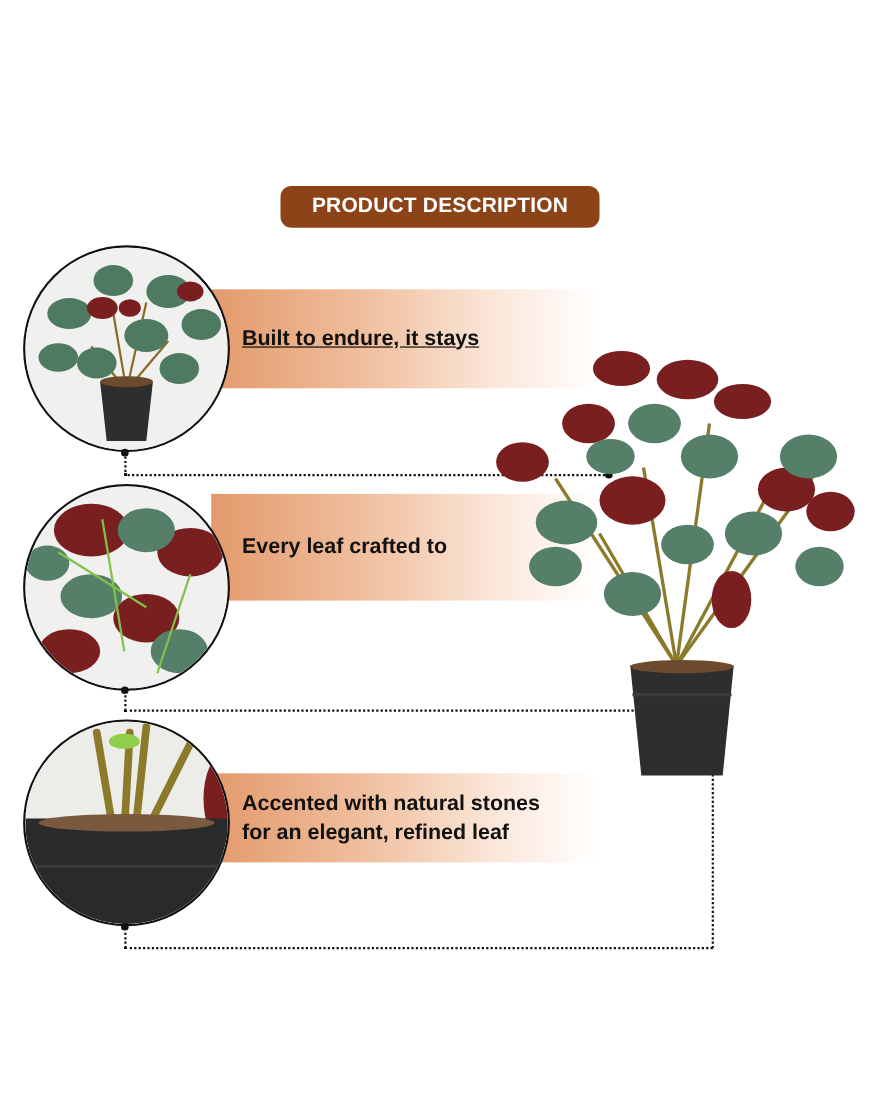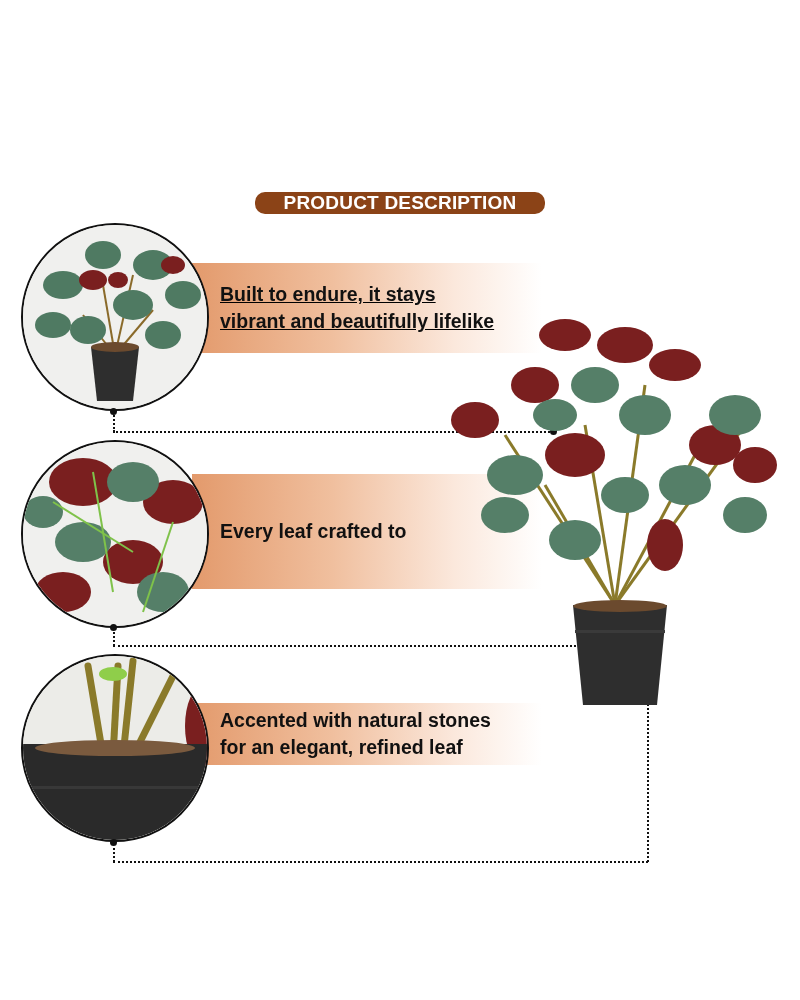--- a/index.html
+++ b/index.html
@@ -1,34 +1,33 @@
 <!DOCTYPE html>
 <html><head>
 <meta charset="utf-8">
 <style>
   html,body{margin:0;padding:0;}
   body{width:800px;height:1000px;background:#ffffff;position:relative;overflow:hidden;font-family:"Liberation Sans","DejaVu Sans",sans-serif;}
-  .title-pill{position:absolute;left:255px;top:169px;width:290px;height:22px;background:#8b4317;border-radius:10px;color:#fff;font-weight:700;font-size:19px;display:flex;align-items:center;justify-content:center;letter-spacing:0.2px;margin-top:23px;}
+  .title-pill{position:absolute;left:255px;top:169px;width:290px;height:38px;background:#8b4317;border-radius:10px;color:#fff;font-weight:700;font-size:19px;display:flex;align-items:center;justify-content:center;letter-spacing:0.2px;}
   .banner{position:absolute;left:192px;width:350px;background:linear-gradient(90deg,#e39a6c 0%,#f0bf9e 40%,#fbe8dc 75%,#ffffff 100%);display:flex;align-items:center;}
   .banner .txt{margin-left:28px;font-weight:700;font-size:19.5px;line-height:27px;color:#111;}
   .circle{position:absolute;left:21px;width:184px;height:184px;border-radius:50%;border:2px solid #111;overflow:hidden;background:#eeeeec;}
   .dot{position:absolute;width:7px;height:7px;border-radius:50%;background:#111;}
   .dash-h{position:absolute;height:0;border-top:2px dotted #111;}
   .dash-v{position:absolute;width:0;border-left:2px dotted #111;}
   .main-plant{position:absolute;left:445px;top:305px;width:345px;height:410px;}
 </style>
 </head>
 <body>
 
 <div class="title-pill">PRODUCT DESCRIPTION</div>
 
 <div class="banner" style="top:263px;height:90px;text-decoration:underline;">
   <div class="txt">
     <div>Built to endure, it stays</div>
-    <div>vibrant and beautifully lifelike</div>
   </div>
 </div>
 <div class="circle" style="top:223px;">
   <svg width="184" height="184" viewBox="0 0 184 184">
     <rect width="184" height="184" fill="#f0f0ee"></rect>
     <g stroke="#8a6a2a" stroke-width="2" fill="none">
         <path d="M92 130 L80 60"></path>
         <path d="M92 130 L110 50"></path>
         <path d="M92 130 L60 90"></path>
         <path d="M92 130 L130 85"></path>
@@ -50,21 +49,21 @@
       </g>
     <path d="M68 122 L116 122 L110 176 L74 176 Z" fill="#2e2e2e"></path>
     <ellipse cx="92" cy="122" rx="24" ry="5" fill="#6b4a2e"></ellipse>
   </svg>
 </div>
 <div class="dot" style="left:110px;top:408px;"></div>
 <div class="dash-v" style="left:113px;top:412px;height:20px;"></div>
 <div class="dash-h" style="left:113px;top:431px;width:440px;"></div>
 <div class="dot" style="left:550px;top:428px;"></div>
 
-<div class="banner" style="top:474px;height:115px;">
+<div class="banner" style="top:449px;height:97px;">
   <div class="txt">
     <div>Every leaf crafted to</div>
   </div>
 </div>
 <div class="circle" style="top:440px;">
   <svg width="184" height="184" viewBox="0 0 184 184">
     <rect width="184" height="184" fill="#f0f0ee"></rect>
     <g fill="#7a1f1f">
         <ellipse cx="60" cy="40" rx="34" ry="24"></ellipse>
         <ellipse cx="150" cy="60" rx="30" ry="22"></ellipse>
@@ -82,21 +81,21 @@
         <path d="M70 30 L90 150"></path>
         <path d="M150 80 L120 170"></path>
       </g>
   </svg>
 </div>
 <div class="dot" style="left:110px;top:624px;"></div>
 <div class="dash-v" style="left:113px;top:628px;height:18px;"></div>
 <div class="dash-h" style="left:113px;top:645px;width:503px;"></div>
 <div class="dash-v" style="left:615px;top:604px;height:42px;"></div>
 
-<div class="banner" style="top:703px;height:62px;">
+<div class="banner" style="top:703px;height:81px;">
   <div class="txt">
     <div>Accented with natural stones</div>
     <div>for an elegant, refined leaf</div>
   </div>
 </div>
 <div class="circle" style="top:654px;">
   <svg width="184" height="184" viewBox="0 0 184 184">
     <rect width="184" height="184" fill="#ecece8"></rect>
     <g stroke="#8a7a2a" stroke-width="7" fill="none" stroke-linecap="round">
         <path d="M80 100 L65 10"></path>

